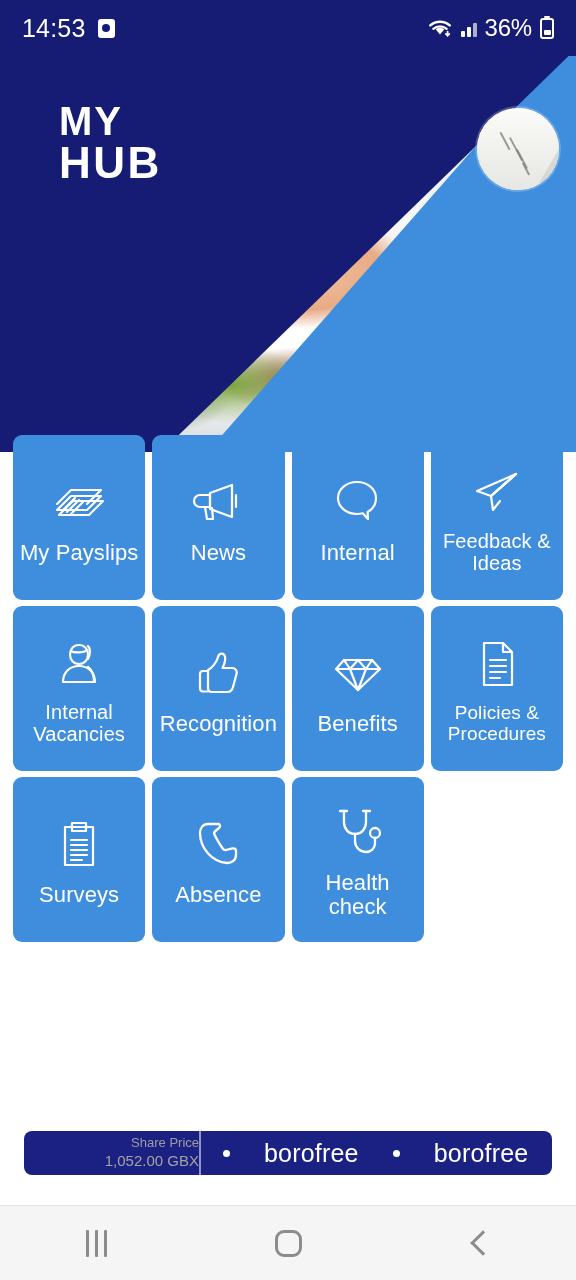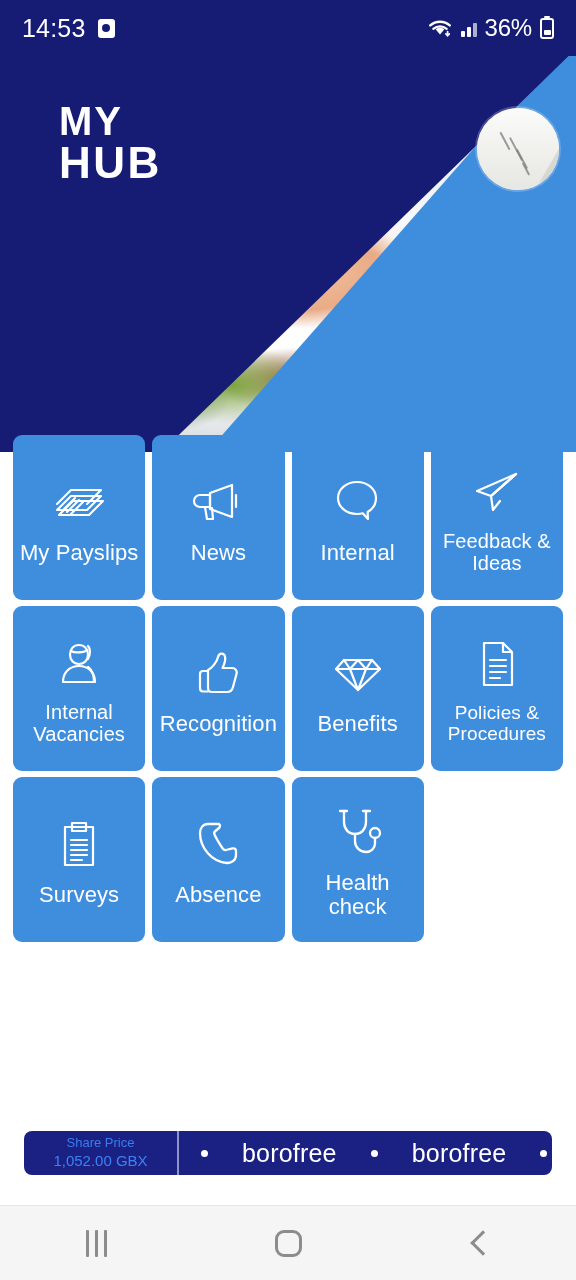--- a/index.html
+++ b/index.html
@@ -146,22 +146,23 @@
   .tile .lb.sm{ font-size:20px; }
   .tile .lb.xs{ font-size:19px; }
 
   
   .ticker{
     position:absolute; left:24px; top:1131px; width:528px; height:44px;
     background:#1b2183; border-radius:8px; display:flex; overflow:hidden; z-index:25;
   }
   .ticker .sp{
     width:155px; flex:0 0 155px; border-right:2px solid #8e94c8;
-    display:flex; flex-direction:column; align-items:center; justify-content:center;
-    color:#3b82f6;
+    display:flex; flex-direction:column; align-items:flex-end; justify-content:center;
+    color:#a3a3a3;
+    margin-left:22px;
   }
   .ticker .sp .t{ font-size:13px; line-height:1.1; opacity:.95; }
   .ticker .sp .v{ font-size:15px; line-height:1.2; margin-top:1px; }
   .ticker .feed{
     flex:1; display:flex; align-items:center; gap:16px; overflow:hidden;
     color:#fff; padding-left:4px;
   }
   .ticker .feed .dot{
     flex:0 0 auto; width:7px; height:7px; border-radius:50%;
     background:#fff; margin:0 18px;

